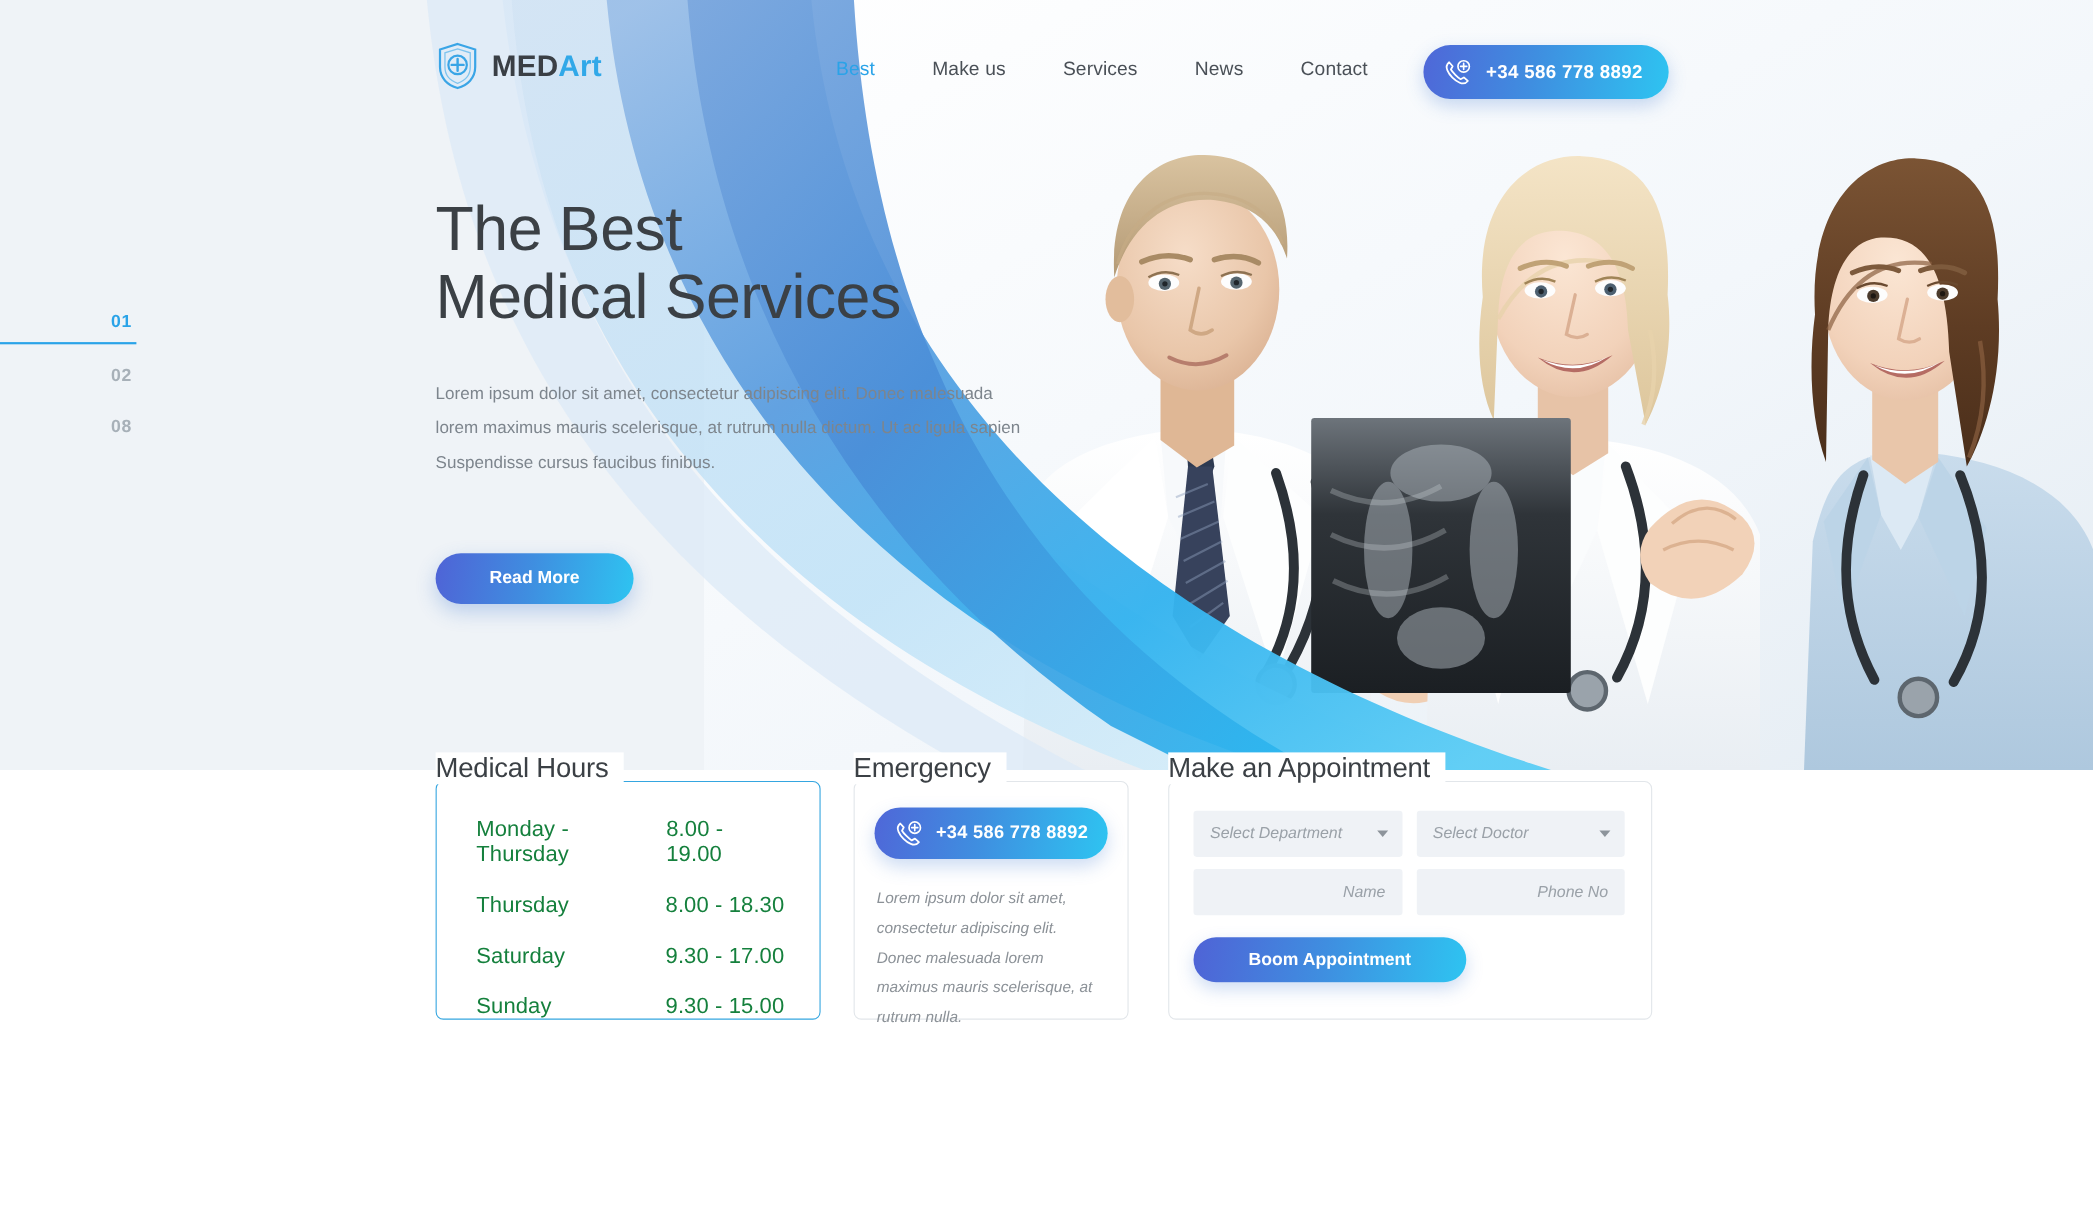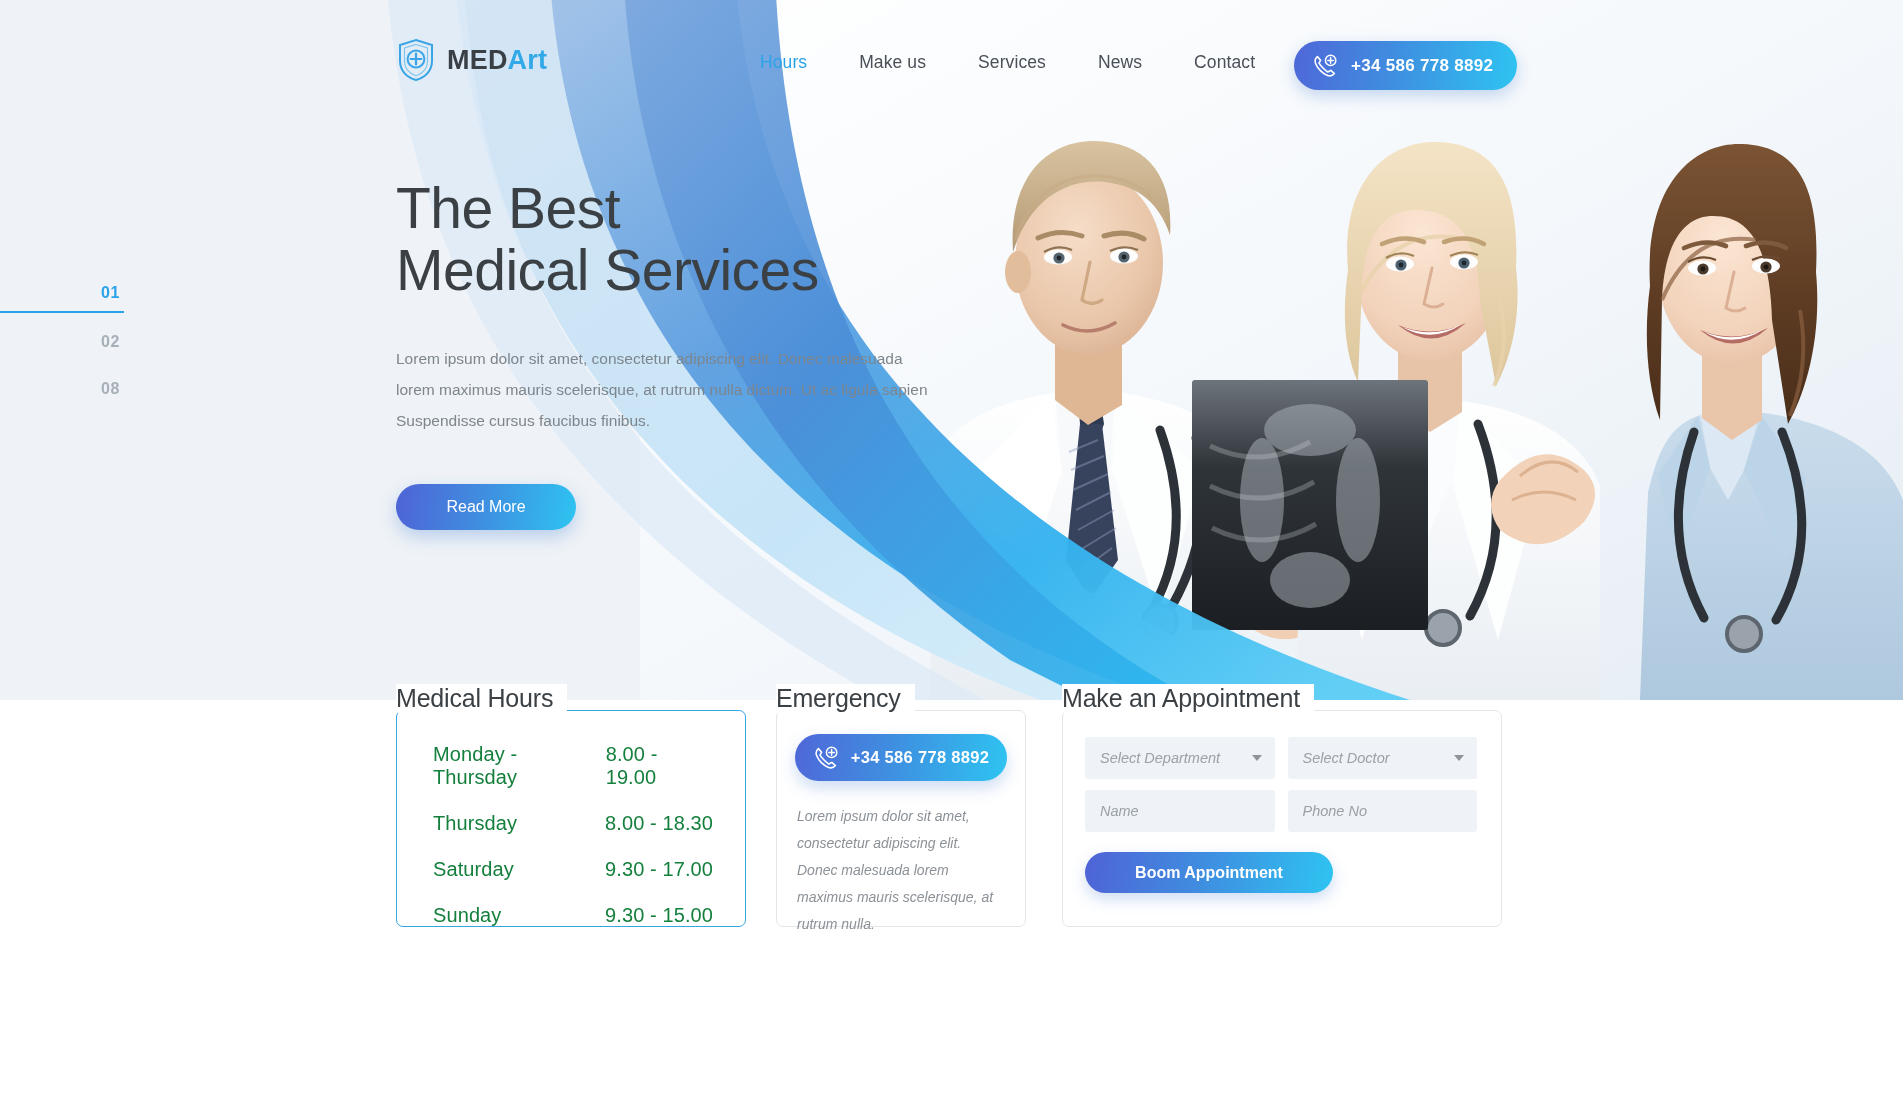--- a/index.html
+++ b/index.html
@@ -79,22 +79,22 @@
   .hero-copy{ position:absolute; left:396px; top:178px; width:560px; z-index:30; }
   .hero-h1{
     font-size:57px; line-height:1.08; font-weight:normal;
     color:#3b4045; letter-spacing:-.5px; white-space:nowrap;
   }
   .hero-p{
     margin-top:42px; font-size:15.5px; line-height:2.0;
     color:#7d858d; width:545px;
   }
   .read-more{
-    margin-top:48px; width:180px; height:46px; border:none; cursor:pointer;
-    border-radius:23px; color:#fff; font-size:16px; font-weight:normal;
+    margin-top:67px; width:180px; height:46px; border:none; cursor:pointer;
+    border-radius:23px; color:#fff; font-size:16px; font-weight:bold;
     background:linear-gradient(100deg,#4f63d6 0%,#3f8ee0 48%,#2ec4f1 100%);
     box-shadow:0 7px 18px rgba(60,120,210,.30);
     display:flex; align-items:center; justify-content:center;
   }
 
   
   .cards{
     position:relative; width:1903px; height:399px; background:#fff;
   }
   .card{ position:absolute; }
@@ -147,20 +147,21 @@
   .appt-grid{
     padding:26px 24px 0 22px;
     display:grid; grid-template-columns:1fr 1fr; gap:11px 13px;
   }
   .field{
     position:relative; height:42px; background:#eff2f6; border:none;
     border-radius:3px; display:flex; align-items:center;
     padding:0 15px; font-size:14.5px; font-style:italic; color:#9aa1a8;
     cursor:pointer; font-family:"Liberation Sans", sans-serif;
     width:100%;
+    text-align:right;
   }
   .field::placeholder{ color:#9aa1a8; font-style:italic; }
   .field .caret{
     position:absolute; right:13px; top:50%; transform:translateY(-50%);
     width:0; height:0; border-left:5px solid transparent;
     border-right:5px solid transparent; border-top:6px solid #8d949b;
   }
   .book-btn{
     margin:20px 0 0 22px; width:248px; height:41px; border:none; cursor:pointer;
     border-radius:21px; color:#fff; font-size:16px; font-weight:bold;
@@ -413,21 +414,21 @@
         <path d="M20 6.5 L31.5 10 V23 C31.5 30.6 26.5 35.5 20 37.7 C13.5 35.5 8.5 30.6 8.5 23 V10 Z" fill="none" stroke="#7fc4ee" stroke-width="1.2"></path>
         <circle cx="20" cy="21" r="8.4" fill="none" stroke="#3aa5e6" stroke-width="2"></circle>
         <path d="M20 15.6 V26.4 M14.6 21 H25.4" stroke="#3aa5e6" stroke-width="2.2" stroke-linecap="round"></path>
       </svg>
       <div class="logo-text">
         <span class="logo-med">MED</span><span class="logo-art">Art</span>
       </div>
     </div>
 
     <nav class="nav">
-      <a href="#" class="active">Hours</a>
+      <a href="#" class="active">Best</a>
       <a href="#">Make us</a>
       <a href="#">Services</a>
       <a href="#">News</a>
       <a href="#">Contact</a>
     </nav>
 
     <button class="phone-btn">
       <svg class="ico-phone" viewBox="0 0 26 26">
         <path d="M5.4 3.6 C3.2 5.4 2.6 8.2 3.8 11 C5.6 15.4 10.6 20.4 15 22.2 C17.8 23.4 20.6 22.8 22.4 20.6 L18.8 17.4 L15.8 19 C13.4 17.6 8.4 12.6 7 10.2 L8.6 7.2 Z" fill="none" stroke="#ffffff" stroke-width="1.6" stroke-linejoin="round"></path>
         <circle cx="18.6" cy="7.4" r="5.2" fill="none" stroke="#ffffff" stroke-width="1.5"></circle>

